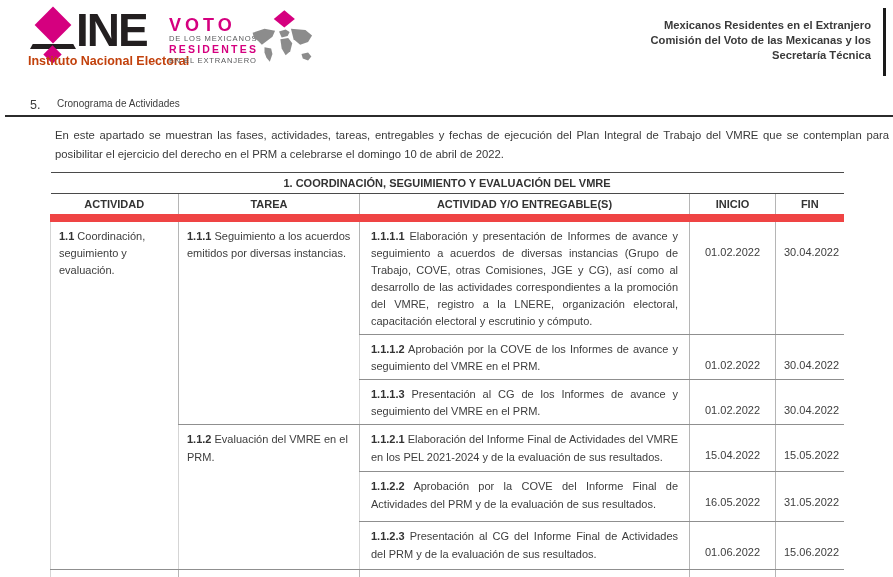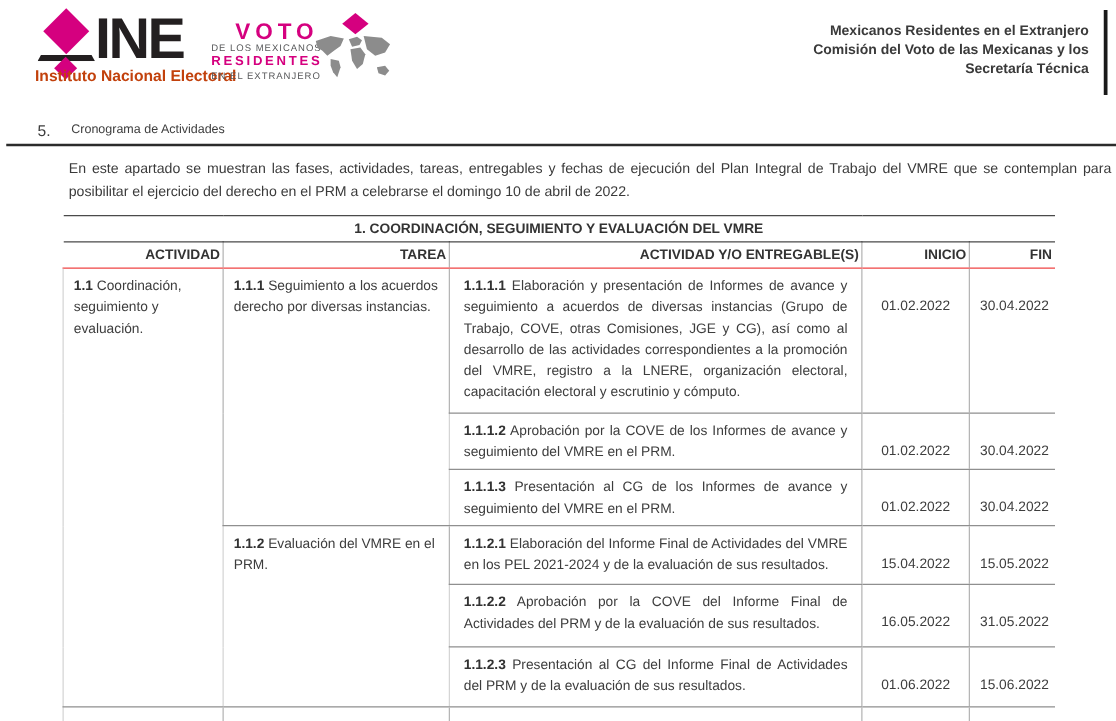--- a/index.html
+++ b/index.html
@@ -39,21 +39,21 @@
     position: absolute; left: 48px; top: -5px;
     font-size: 46px; font-weight: bold; letter-spacing: -2px;
     color: #231f20;
   }
   .ine-caption {
     position: absolute; left: 0px; top: 46px;
     font-size: 12.5px; font-weight: bold; color: #c2410c; white-space: nowrap;
   }
 
   .voto-block { position: absolute; left: 141px; top: 8px; width: 105px; }
-  .voto-title { font-size: 18px; font-weight: bold; color: #d5007f; letter-spacing: 4px; line-height: 1; text-align: center; }
+  .voto-title { font-size: 18px; font-weight: bold; color: #d5007f; letter-spacing: 4px; line-height: 1; }
   .voto-sub1, .voto-sub3 { font-size: 7.6px; color: #58595b; letter-spacing: 0.8px; line-height: 1.25; white-space: nowrap; }
   .voto-sub2 { font-size: 10.5px; font-weight: bold; color: #d5007f; letter-spacing: 2.2px; line-height: 1.2; white-space: nowrap; }
 
   .worldmap { position: absolute; left: 222px; top: 2px; }
 
   .commission-block {
     position: absolute; right: 22px; top: 18px;
     text-align: right; font-weight: bold; font-size: 11.2px;
     color: #3a3a3a; line-height: 1.35;
   }
@@ -83,23 +83,23 @@
   col.c1 { width: 128px; } col.c2 { width: 181px; } col.c3 { width: 330px; }
   col.c4 { width: 86px; }  col.c5 { width: 68px; }
 
   .tbl-section-title td {
     border-top: 1.5px solid #4a4a4a;
     border-bottom: 1.5px solid #4a4a4a;
     text-align: center; font-weight: bold; font-size: 11px;
     padding: 4px 2px; color: #333;
   }
   th {
-    font-weight: bold; text-align: right; font-size: 11px; color: #333;
+    font-weight: bold; text-align: center; font-size: 11px; color: #333;
     padding: 4px 2px;
-    border-bottom: 1px solid #ef4444;
+    border-bottom: 8px solid #ef4444;
     border-left: 1px solid #b5b5b5;
   }
   th:first-child { border-left: none; }
 
   td { vertical-align: top; }
   tbody td {
     border-left: 1px solid #b5b5b5;
     border-bottom: 1px solid #8f8f8f;
     padding: 6px 8px 4px 8px;
     line-height: 1.55;
@@ -186,21 +186,21 @@
       </tr>
     </thead>
     <tbody>
       <tr class="r1">
         <td rowspan="6">
           <b class="num">1.1</b>
           <span>Coordinación, seguimiento y evaluación.</span>
         </td>
         <td rowspan="3">
           <b class="num">1.1.1</b>
-          <span>Seguimiento a los acuerdos derecho por diversas instancias.</span>
+          <span>Seguimiento a los acuerdos emitidos por diversas instancias.</span>
         </td>
         <td class="cell-entregable">
           <b class="num">1.1.1.1</b>
           <span>Elaboración y presentación de Informes de avance y seguimiento a acuerdos de diversas instancias (Grupo de Trabajo, COVE, otras Comisiones, JGE y CG), así como al desarrollo de las actividades correspondientes a la promoción del VMRE, registro a la LNERE, organización electoral, capacitación electoral y escrutinio y cómputo.</span>
         </td>
         <td class="cell-date">01.02.2022</td>
         <td class="cell-date">30.04.2022</td>
       </tr>
       <tr class="r2">
         <td class="cell-entregable">

